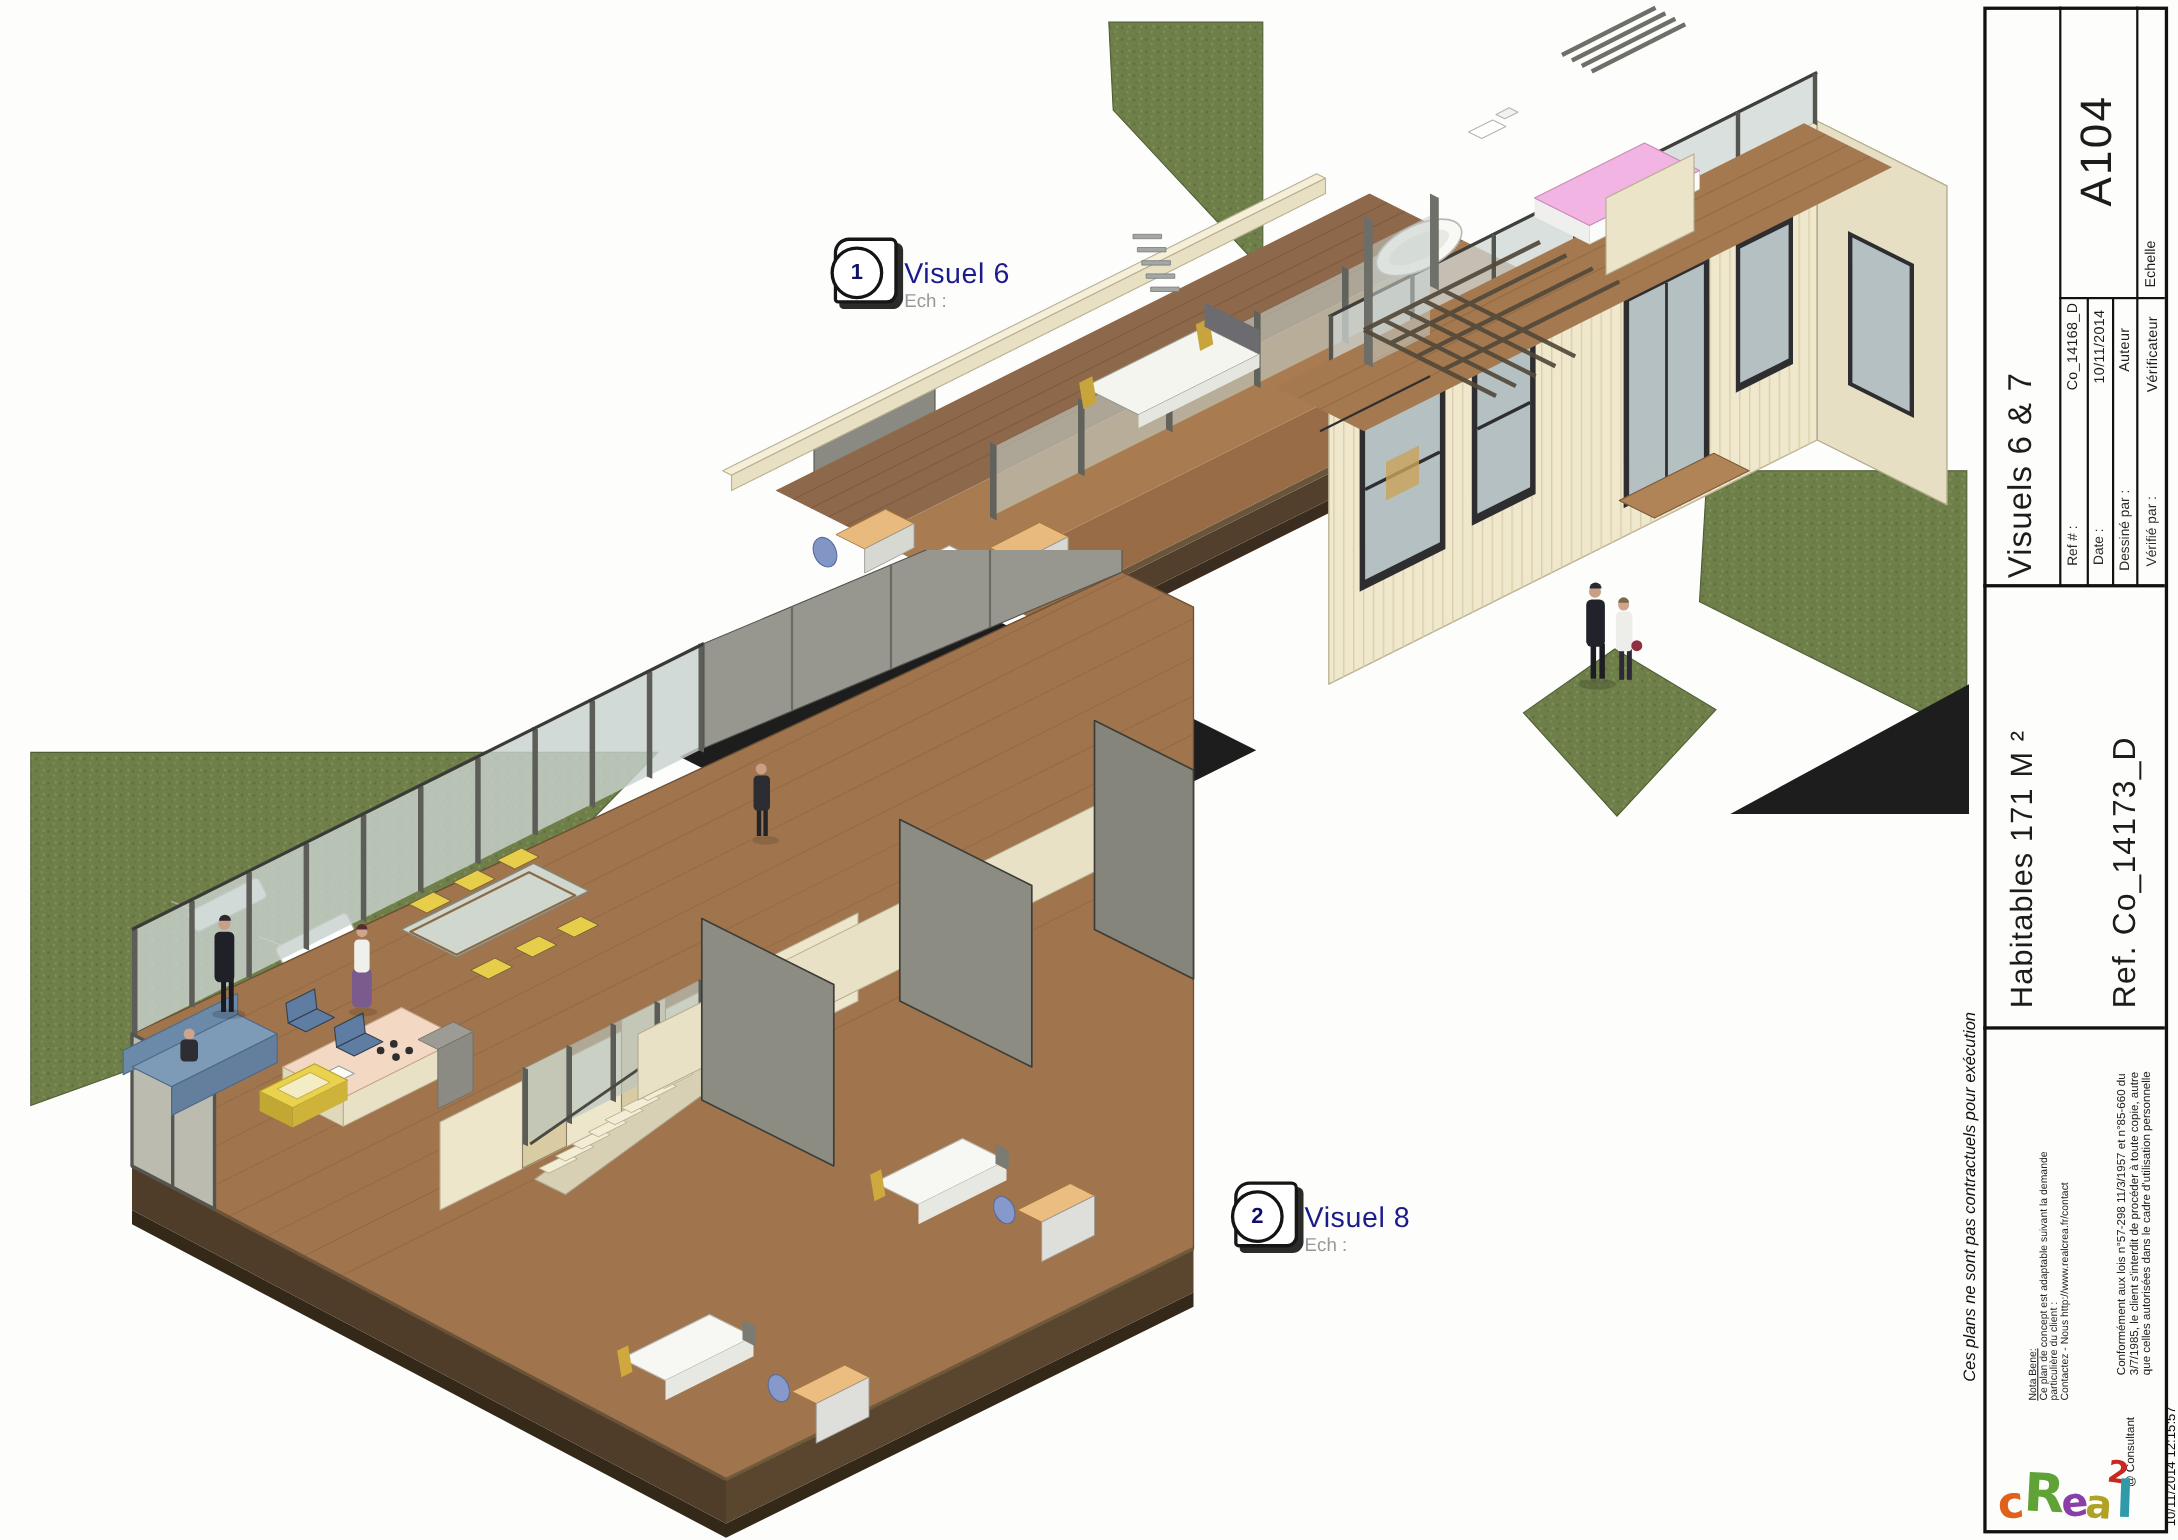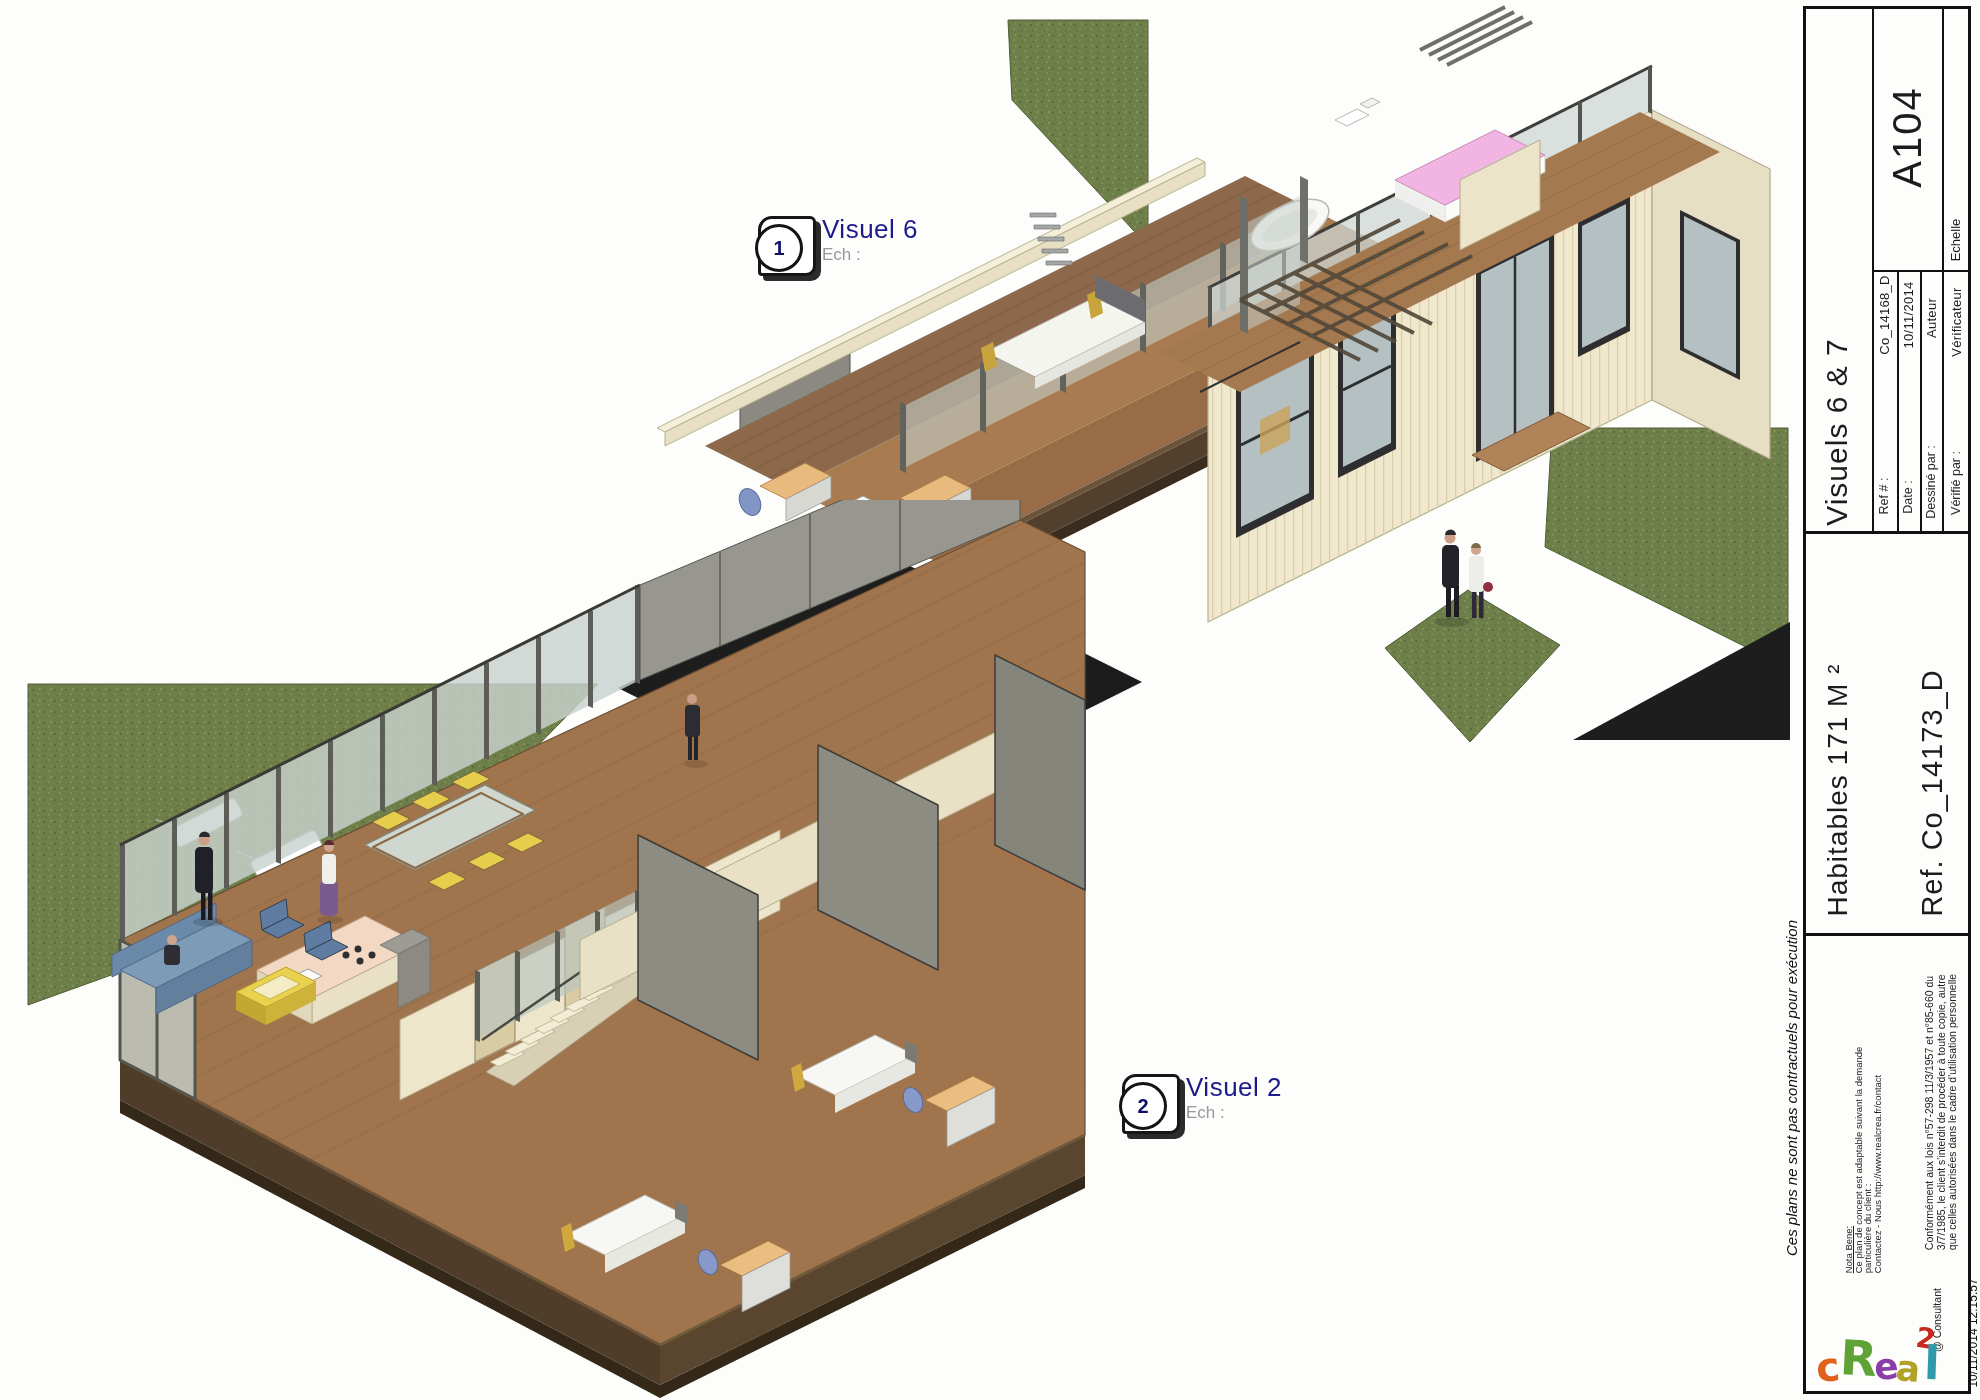--- a/index.html
+++ b/index.html
@@ -6,21 +6,21 @@
   body{width:1980px;height:1400px;overflow:hidden;font-family:"Liberation Sans",sans-serif;}
   .sheet{position:relative;width:1980px;height:1400px;background:#fdfdfc;}
   .render{position:absolute;}
   
   .vlabel{position:absolute;display:flex;align-items:flex-start;z-index:30;}
   .vm-box{position:relative;width:52px;height:54px;background:#fff;border:3px solid #161616;
           border-radius:14px 6px 10px 4px;box-shadow:5px 5px 0 #2b2b2b;}
   .vm-circle{position:absolute;left:-6px;top:5px;width:42px;height:42px;border:3.5px solid #141414;
              border-radius:50%;background:#fff;display:flex;align-items:center;justify-content:center;}
   .vm-num{font-size:20px;font-weight:bold;color:#10106a;}
-  .vm-text{margin-left:6px;line-height:1;}
+  .vm-text{margin-left:6px;line-height:1;margin-top:19px;}
   .vm-title{font-size:26px;color:#1b1b8c;letter-spacing:.5px;}
   .vm-scale{font-size:17px;color:#98989a;margin-top:4px;}
   
   .tb-line{position:absolute;background:#111;z-index:20;}
   .tb-outer{position:absolute;left:1803px;top:6px;width:162px;height:1382px;border:3px solid #111;z-index:19;background:transparent;}
   .rot{position:absolute;white-space:nowrap;transform:translate(-50%,-50%) rotate(-90deg);z-index:25;color:#1c1c1c;}
   .t-sheetnum{font-size:40px;letter-spacing:2px;}
   .t-sheettitle{font-size:30px;letter-spacing:1px;}
   .t-fieldlabel{font-size:12.5px;color:#2a2a2a;}
   .t-fieldvalue{font-size:13px;color:#1c1c1c;letter-spacing:.3px;}
@@ -442,21 +442,21 @@
     </div>
   </div>
 
   <div class="vlabel" style="left:1122px;top:1074px">
     <div class="vm-box">
       <div class="vm-circle">
         <span class="vm-num">2</span>
       </div>
     </div>
     <div class="vm-text">
-      <div class="vm-title">Visuel 2</div>
+      <div class="vm-title">Visuel 8</div>
       <div class="vm-scale">Ech :</div>
     </div>
   </div>
 
   <div class="tb-outer"></div>
 
   <div class="tb-line" style="left:1872px;top:6px;width:2px;height:527px"></div>
   <div class="tb-line" style="left:1897px;top:270px;width:2px;height:263px"></div>
   <div class="tb-line" style="left:1920px;top:270px;width:2px;height:263px"></div>
   <div class="tb-line" style="left:1942px;top:6px;width:2px;height:527px"></div>

